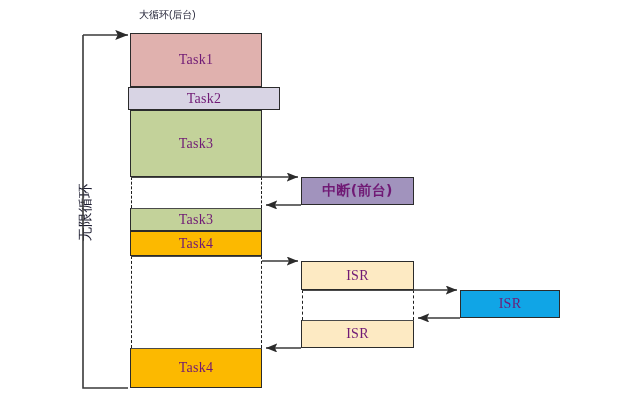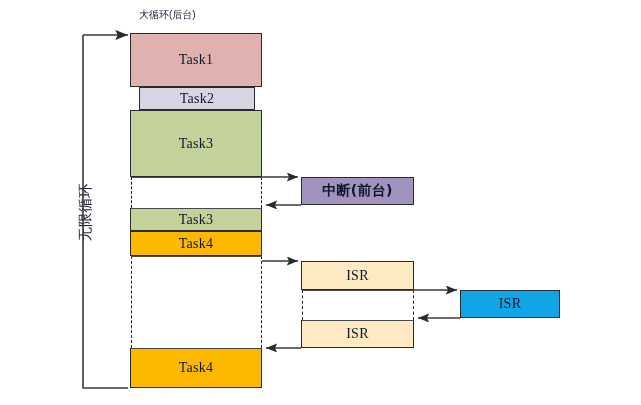--- a/index.html
+++ b/index.html
@@ -15,21 +15,21 @@
     font-family: "Liberation Serif", "DejaVu Serif", serif;
     overflow: hidden;
   }
   .box {
     position: absolute;
     box-sizing: border-box;
     border: 1.2px solid #2b2b2b;
     display: flex;
     align-items: center;
     justify-content: center;
-    color: #0f172a;
+    color: #701a75;
     font-size: 14px;
     letter-spacing: 0.3px;
   }
   .label {
     position: absolute;
     color: #1c1c30;
     font-size: 15px;
     white-space: nowrap;
   }
   .label-cn {
@@ -86,21 +86,21 @@
 <body>
 
 <div id="canvas">
 
   <div class="label label-cn" style="left:139px; top:8px;">大循环(后台)</div>
 
 
   <div class="rot-label" style="left:30px; top:203px; width:110px;">无限循环</div>
 
   <div class="box" style="left:130px; top:33px; width:132px; height:54px; background:#e0b1ae;">Task1</div>
-  <div class="box" style="left:139px; top:87px; width:116px; height:23px; background:#d8d4e4;">Task2</div>
+  <div class="box" style="left:128px; top:87px; width:152px; height:23px; background:#d8d4e4;">Task2</div>
   <div class="box" style="left:130px; top:110px; width:132px; height:67px; background:#c3d29a;">Task3</div>
   <div class="box" style="left:130px; top:208px; width:132px; height:23px; background:#c3d29a;">Task3</div>
   <div class="box" style="left:130px; top:231px; width:132px; height:25px; background:#fcb900;">Task4</div>
   <div class="box" style="left:130px; top:348px; width:132px; height:40px; background:#fcb900;">Task4</div>
 
   <div class="box box-cn" style="left:301px; top:177px; width:113px; height:28px; background:#a193bd;font-weight:bold;">中断(前台)</div>
   <div class="box" style="left:301px; top:261px; width:113px; height:29px; background:#fdeac3;">ISR</div>
   <div class="box" style="left:301px; top:320px; width:113px; height:28px; background:#fdeac3;">ISR</div>
 
   <div class="box" style="left:460px; top:290px; width:100px; height:28px; background:#10a5e6;">ISR</div>

